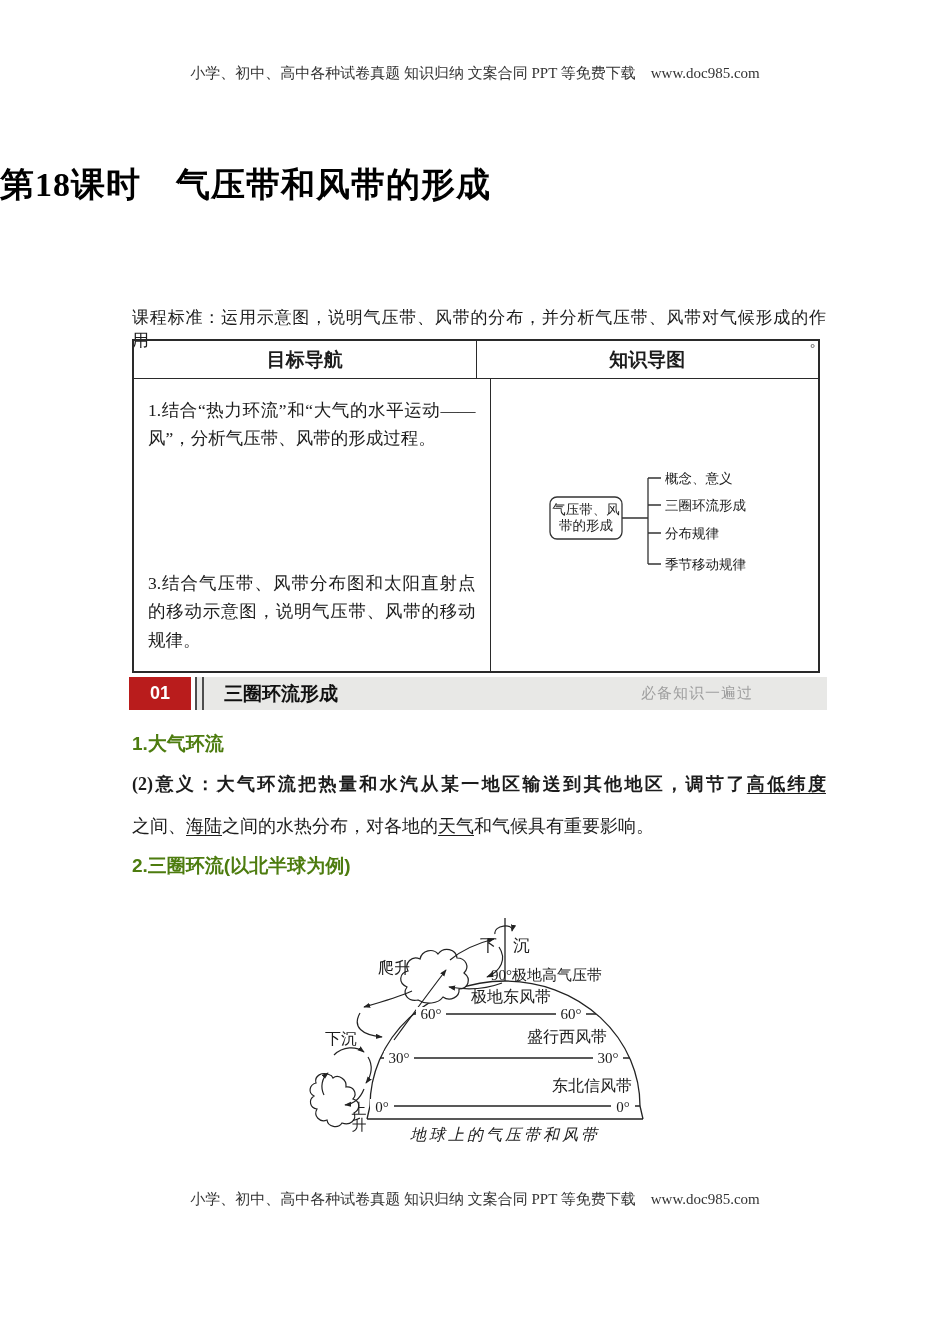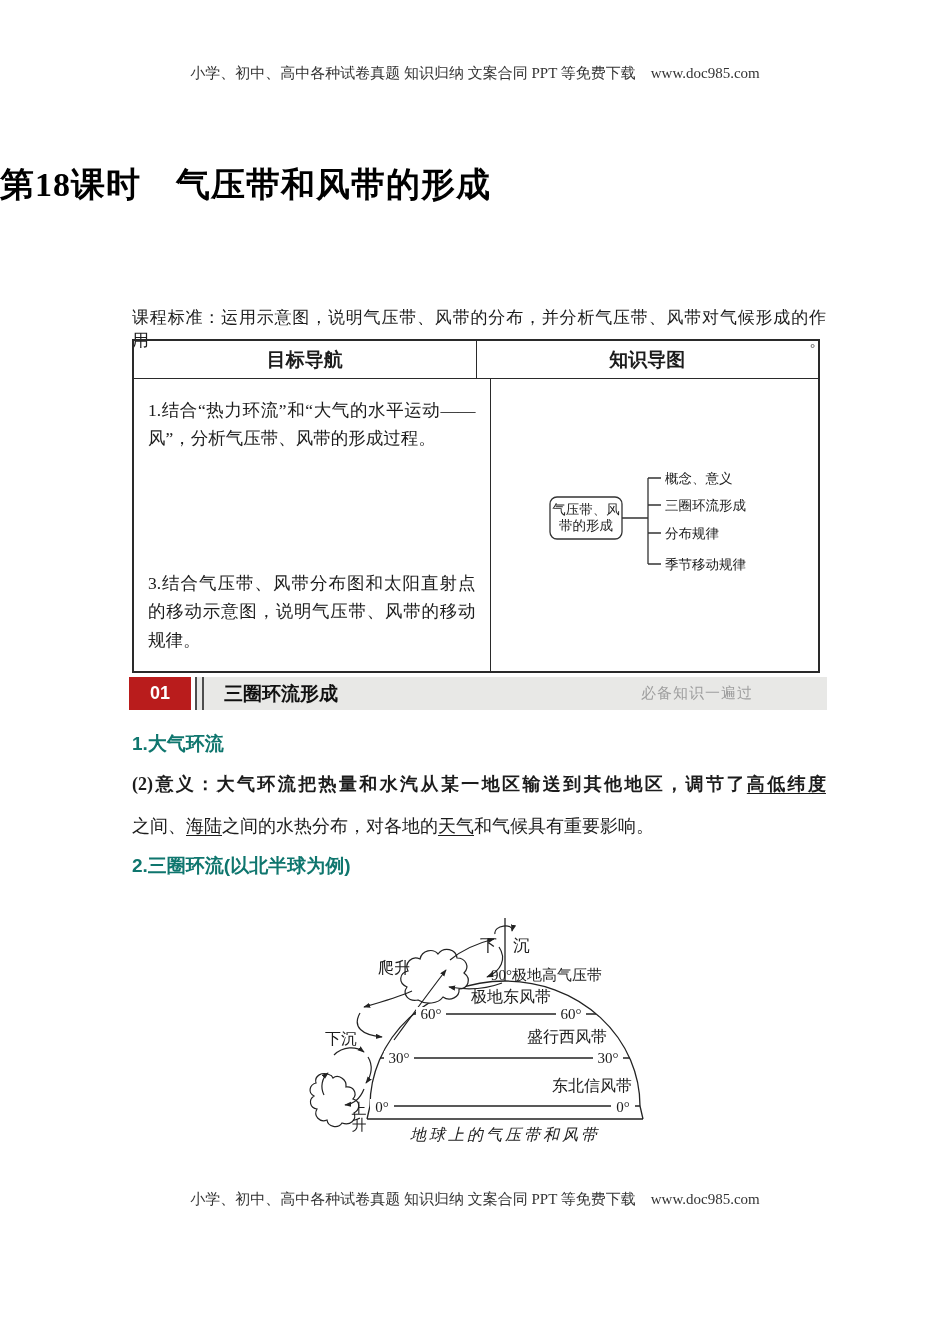--- a/index.html
+++ b/index.html
@@ -31,21 +31,21 @@
        display:flex;align-items:stretch;font-family:"Liberation Sans",sans-serif;}
   .bar-num{width:62px;background:#b91c1c;color:#fff;display:flex;align-items:center;
            justify-content:center;font-size:18px;font-weight:700;flex:none;}
   .bar-gap{width:4px;background:#fff;flex:none;}
   .bar-sep{width:5px;background:#e8e8e6;border-left:2px solid #4d4d4d;border-right:2px solid #4d4d4d;flex:none;box-sizing:content-box;}
   .bar-title{margin-left:20px;align-self:center;font-size:19px;font-weight:700;color:#111;}
   .bar-right{position:absolute;left:512px;top:0;height:33px;display:flex;align-items:center;
              font-size:15px;color:#9e9e9e;letter-spacing:1px;}
   
   .content{position:absolute;left:132px;top:731px;width:694px;}
-  .h-sans{font-family:"Liberation Sans",sans-serif;font-weight:700;font-size:19px;color:#0f766e;margin:0;}
+  .h-sans{font-family:"Liberation Sans",sans-serif;font-weight:700;font-size:19px;color:#4d7c0f;margin:0;}
   .p-body{font-size:18px;margin:0;}
   .p1{margin-top:17px;}
   .p2{margin-top:6px;line-height:2.36;}
   .h2{margin-top:5px;}
   .u{text-decoration:underline;text-underline-offset:3px;}
   .just{text-align:justify;text-align-last:justify;font-weight:bold;}
   
   .diagram{position:absolute;left:300px;top:903px;}
   .dg-text{font-family:"Liberation Serif",serif;fill:#1c1c1c;}
   .dg-caption{font-style:italic;letter-spacing:3px;}

